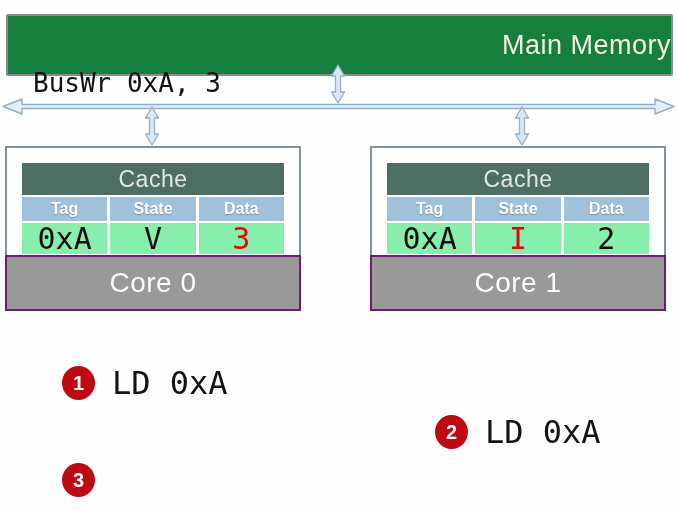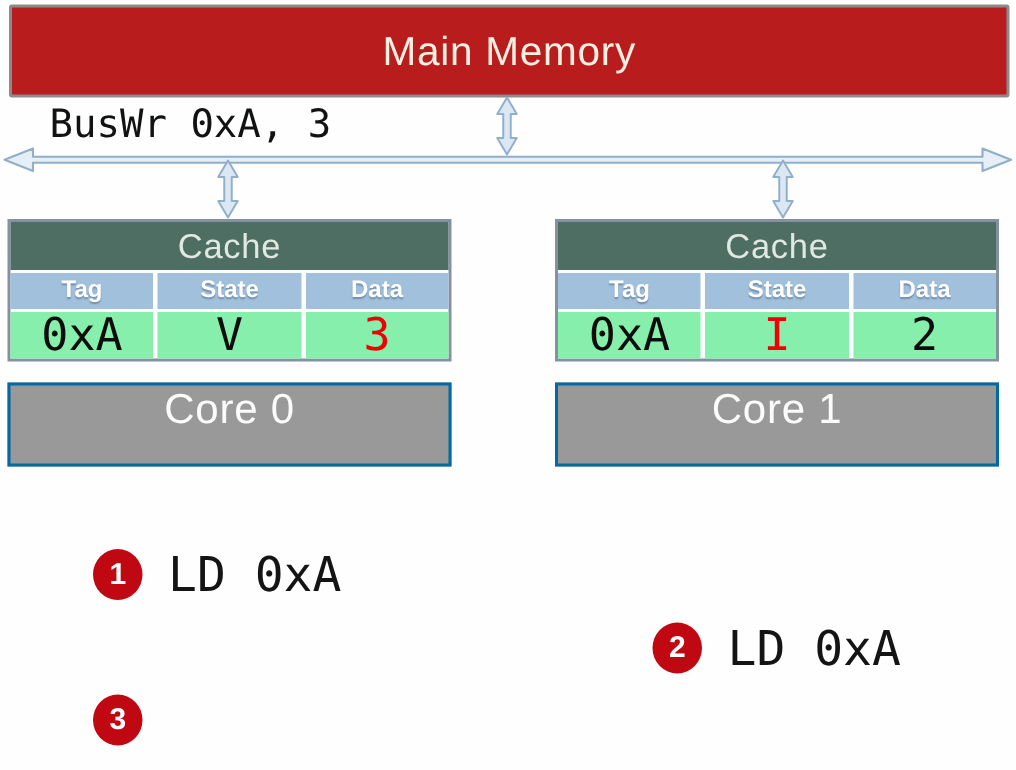--- a/index.html
+++ b/index.html
@@ -3,42 +3,42 @@
 <meta charset="utf-8">
 <style>
   html,body{margin:0;padding:0;background:#ffffff;}
   .canvas{
     position:relative;width:677px;height:513px;background:#fefefe;overflow:hidden;
     font-family:"Liberation Sans",sans-serif;
   }
 
   
   .main-memory{
-    position:absolute;left:6px;top:3px;width:663px;height:58px;
-    background:#b91c1c;border:2px solid #8b8b8b;border-radius:2px;
-    display:flex;align-items:center;justify-content:center;
+    position:absolute;left:6px;top:14px;width:663px;height:58px;
+    background:#15803d;border:2px solid #8b8b8b;border-radius:2px;
+    display:flex;align-items:center;justify-content:flex-end;
   }
   .main-memory span{color:#f7efe2;font-size:27px;letter-spacing:.5px;}
 
   
   .bus-label{
     position:absolute;left:33px;top:68px;
     font-family:"DejaVu Sans Mono",monospace;font-size:26px;color:#121212;white-space:pre;
   }
 
   
   .bus-svg{position:absolute;left:0;top:96px;}
   .v-arrow{position:absolute;}
 
   
   .cache{
     position:absolute;top:146px;width:296px;box-sizing:border-box;
     border:2px solid #84919e;background:#ffffff;
     display:grid;grid-template-columns:1fr 1fr 1fr;
-    grid-template-rows:32px 24px 31px;gap:2px 3px;padding:0;
+    grid-template-rows:32px 24px 31px;gap:2px 3px;padding:15px;
   }
   .cache-left{left:5px;}
   .cache-right{left:370px;}
   .cache-title{
     grid-column:1/-1;background:#4e6e63;color:#dfe9e1;
     display:flex;align-items:center;justify-content:center;
     font-size:23px;letter-spacing:.5px;
   }
   .col-head{
     background:#a1c0dc;color:#ffffff;font-weight:bold;font-size:16px;
@@ -49,22 +49,22 @@
   .cell{
     background:#86efac;color:#0d0d0d;
     font-family:"DejaVu Sans Mono",monospace;font-size:30px;
     display:flex;align-items:center;justify-content:center;line-height:1;
   }
   .cell.red{color:#ee0004;}
 
   
   .core{
     position:absolute;top:255px;width:296px;height:56px;box-sizing:border-box;
-    background:#9a999a;border:2px solid #0369a1;
-    display:flex;justify-content:center;
+    background:#9a999a;border:2px solid #701a75;
+    display:flex;align-items:center;justify-content:center;
   }
   .core span{color:#fbfbfb;font-size:28px;letter-spacing:.5px;}
   .core-0{left:5px;}
   .core-1{left:370px;}
 
   
   .step{position:absolute;display:flex;align-items:center;gap:17px;}
   .step-1{left:62px;top:364px;}
   .step-2{left:435px;top:413px;}
   .step-3{left:62px;top:463px;}

